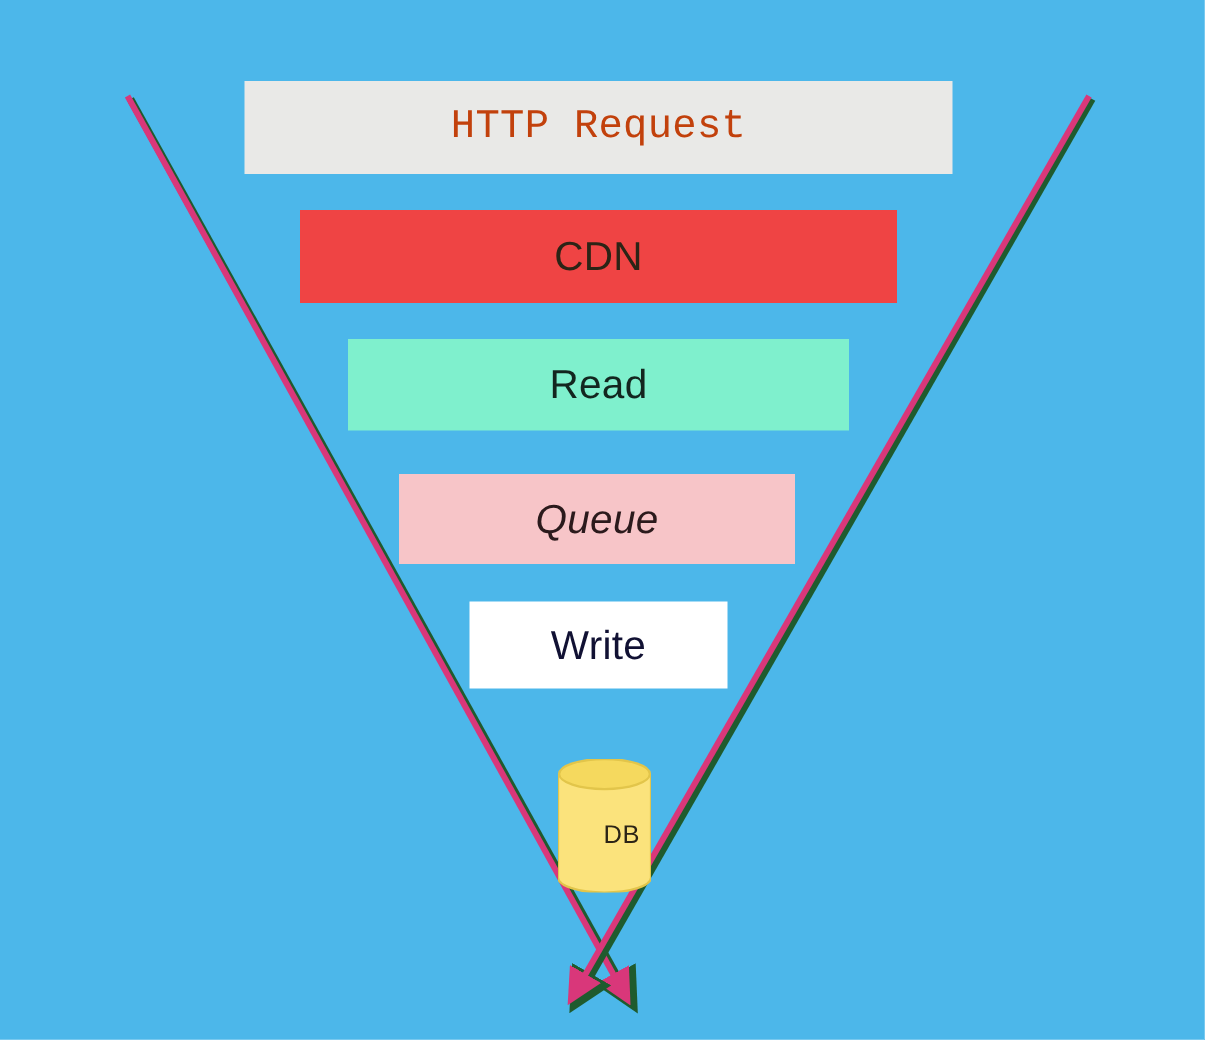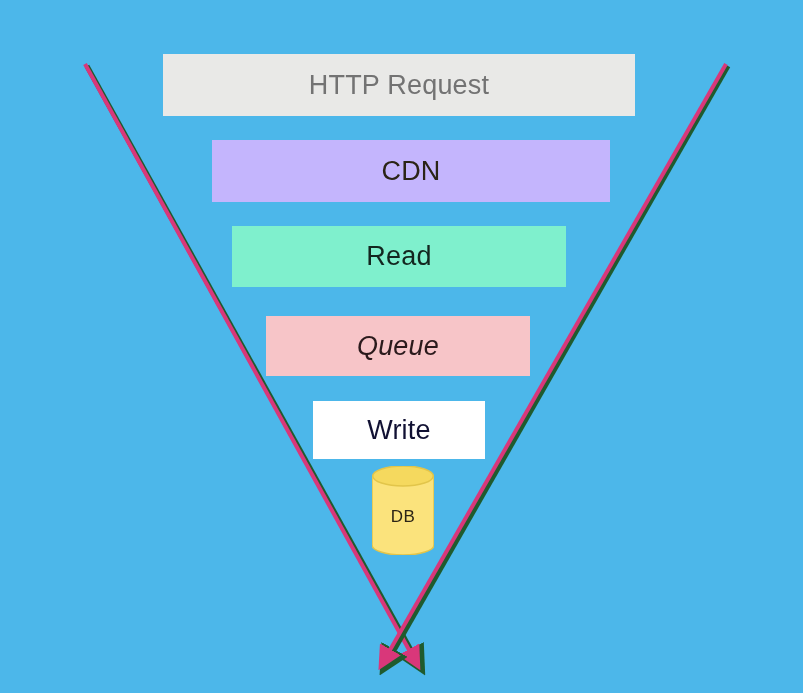--- a/index.html
+++ b/index.html
@@ -87,41 +87,41 @@
       <line id="line-left-shadow" x1="87" y1="66" x2="416" y2="659" stroke="#1f5b2e" stroke-width="5" marker-end="url(#head-left-shadow)"></line>
       <line id="line-left" x1="85" y1="64" x2="413" y2="657" stroke="#d9377a" stroke-width="4" marker-end="url(#head-left)"></line>
     </g>
 
     <g>
       <line id="line-right-shadow" x1="728" y1="66" x2="389" y2="659" stroke="#1f5b2e" stroke-width="5" marker-end="url(#head-right-shadow)"></line>
       <line id="line-right" x1="726" y1="64" x2="386" y2="657" stroke="#d9377a" stroke-width="4" marker-end="url(#head-right)"></line>
     </g>
   </svg>
 
-  <div class="stage-bar" id="stage-0" style="left: 163px; top: 54px; width: 472px; height: 62px; background: rgb(233, 233, 231); color: #737373;">
+  <div class="stage-bar" id="stage-0" style="left: 163px; top: 54px; width: 472px; height: 62px; background: rgb(233, 233, 231); color: #c2410c; font-family: Liberation Mono, monospace;">
     <span class="bar-label">HTTP Request</span>
   </div>
 
-  <div class="stage-bar" id="stage-1" style="left: 200px; top: 140px; width: 398px; height: 62px; background: #c4b5fd; color: rgb(43, 36, 22); margin-left: 12px;">
+  <div class="stage-bar" id="stage-1" style="left: 200px; top: 140px; width: 398px; height: 62px; background: #ef4444; color: rgb(43, 36, 22);">
     <span class="bar-label">CDN</span>
   </div>
 
   <div class="stage-bar" id="stage-2" style="left: 232px; top: 226px; width: 334px; height: 61px; background: rgb(127, 240, 205); color: rgb(19, 38, 31);">
     <span class="bar-label">Read</span>
   </div>
 
   <div class="stage-bar" id="stage-3" style="left: 266px; top: 316px; width: 264px; height: 60px; background: rgb(247, 197, 200); color: rgb(43, 26, 28); font-style: italic;">
     <span class="bar-label">Queue</span>
   </div>
 
   <div class="stage-bar" id="stage-4" style="left: 313px; top: 401px; width: 172px; height: 58px; background: #ffffff; color: rgb(17, 17, 51);">
     <span class="bar-label">Write</span>
   </div>
 
-  <div id="db-wrap" style="left: 372px; top: 466px; width: 62px; height: 89px;">
+  <div id="db-wrap" style="left: 372px; top: 506px; width: 62px; height: 89px; padding-left: 23px;">
     <svg id="db-cyl-svg" xmlns="http://www.w3.org/2000/svg" width="62" height="89" viewBox="0 0 62 89">
         <path d="M0,10 L0,79 A31,10 0 0 0 62,79 L62,10 Z" fill="#fbe37c" stroke="#e2c54a" stroke-width="1.5"></path>
         <ellipse cx="31" cy="10" rx="30.25" ry="10" fill="#f5d95e" stroke="#e2c54a" stroke-width="1.5"></ellipse>
       </svg>
     <div id="db-text" style="color: rgb(43, 36, 22); top: 41px;">DB</div>
   </div>
 
 </div>
 
 </body></html>

